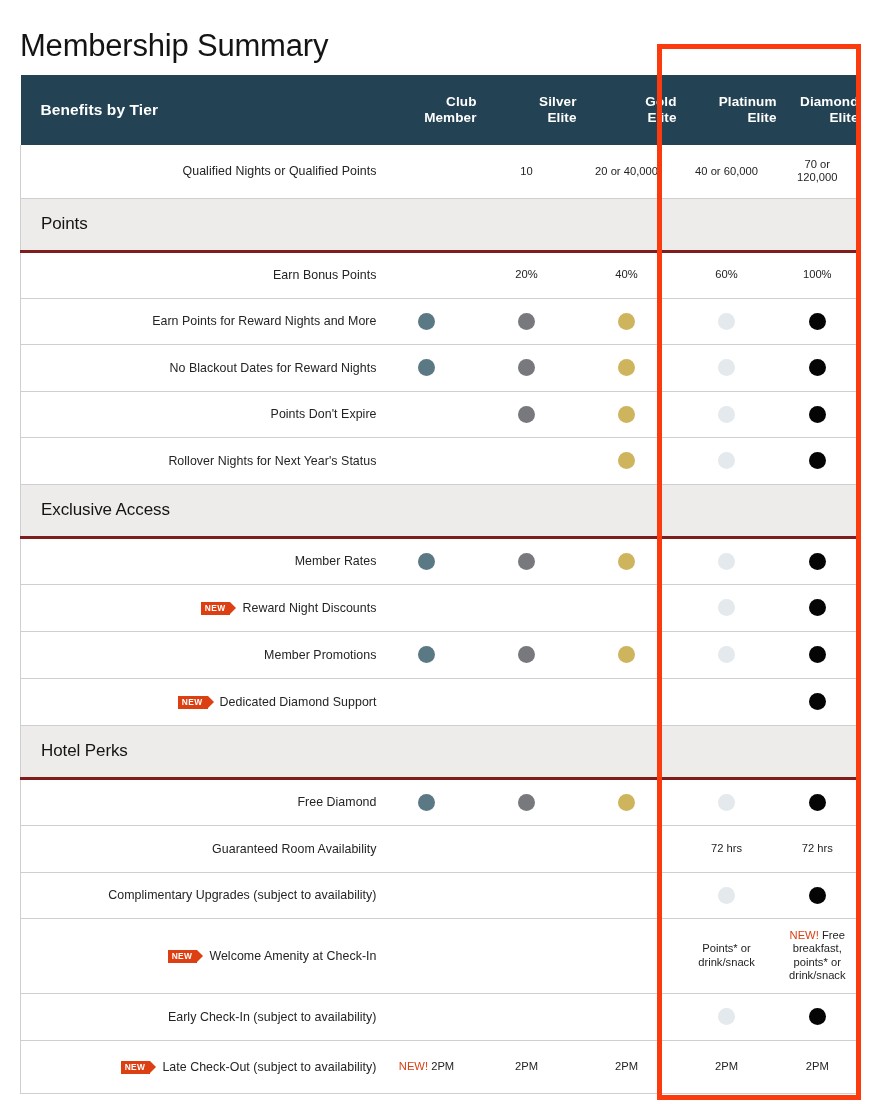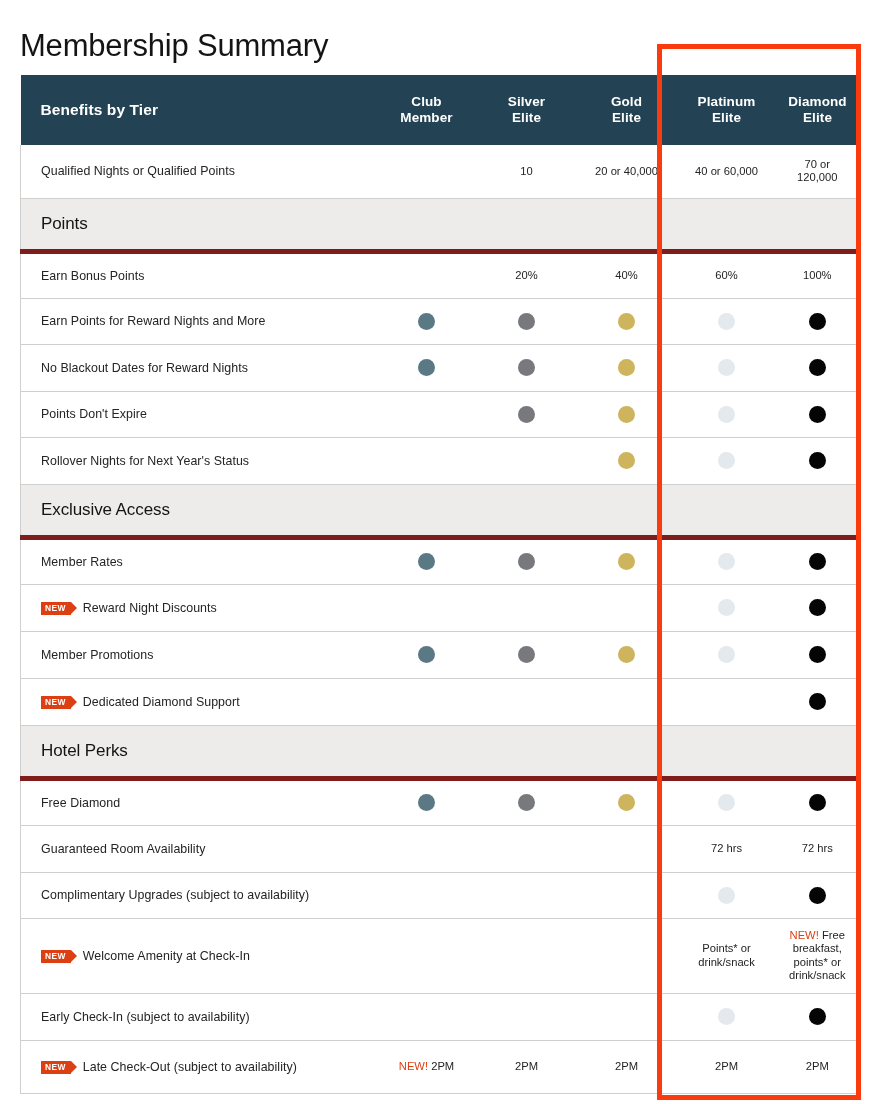--- a/index.html
+++ b/index.html
@@ -55,49 +55,49 @@
     font-size: 15.5px;
     letter-spacing: 0.1px;
     border-top: 2px solid #c9c9c9;
   }
   th.hdr-tier {
     text-align: center;
     font-size: 13.5px;
     line-height: 16px;
     letter-spacing: 0.1px;
   }
-  th.hdr-tier .ln { display:block; }
+  th.hdr-tier .ln { display:block;text-align:right; }
 
   
   tr.section td {
     background: #eeecea;
     height: 53px;
     border-top: 1px solid #cfcfcf;
-    border-bottom: 5px solid #7f1d1d;
+    border-bottom: 3px solid #7f1d1d;
   }
   tr.section td.sec-label {
     padding-left: 20px !important;
     font-size: 17px;
     font-weight: 400;
     color: #141414;
     letter-spacing: -0.1px;
     border-left: 1px solid #cfcfcf;
   }
   tr.section td.sec-blank { border-left: none; }
   tr.section td.sec-last { border-right: 1px solid #cfcfcf; }
 
   
   tbody tr.drow td {
     border-bottom: 1px solid #cfcfcf;
     background: #ffffff;
     vertical-align: middle;
   }
   tbody tr.drow td.cell-label {
     border-left: 1px solid #cfcfcf;
-    text-align: left;
+    text-align: right;
     padding-left: 20px !important;
     font-size: 12.4px;
     color: #242424;
     letter-spacing: 0.05px;
   }
   tbody tr.drow td.cell-val {
     text-align: center;
     font-size: 11.2px;
     color: #242424;
     line-height: 13.5px;

